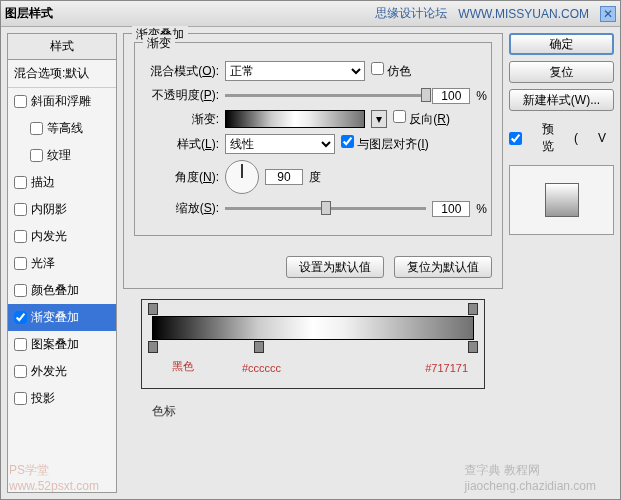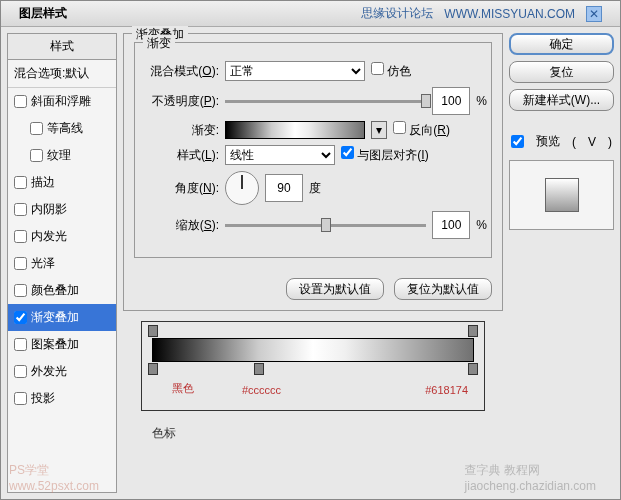--- a/index.html
+++ b/index.html
@@ -1,51 +1,51 @@
 <!DOCTYPE html>
 <html><head>
 <meta charset="utf-8">
 <style>
 *{box-sizing:border-box;margin:0;padding:0;font-family:"Microsoft YaHei",Arial,sans-serif;font-size:12px}
 body{background:#e8e8e8;width:621px;height:500px;overflow:hidden}
 .dialog{background:#e8e8e8;border:1px solid #888;width:621px;height:500px;position:relative}
-.titlebar{background:linear-gradient(#f0f0f0,#d8d8d8);height:26px;display:flex;align-items:center;justify-content:space-between;padding:0 18px;border-bottom:1px solid #aaa}
+.titlebar{background:linear-gradient(#f0f0f0,#d8d8d8);height:26px;display:flex;align-items:center;justify-content:space-between;padding:0 4px;border-bottom:1px solid #aaa}
 .titlebar .title{font-weight:bold}
 .titlebar .right{display:flex;align-items:center;gap:11px;color:#315f9b;font-size:11px}
 .titlebar .close{width:16px;height:16px;background:#a0c4f0;border:1px solid #5a8cc8;display:flex;align-items:center;justify-content:center;color:#2a5a9a;cursor:pointer}
 .body{display:flex;height:calc(100% - 26px);padding:6px;gap:6px}
 .styles-panel{width:110px;border:1px solid #999;background:#f4f4f4;display:flex;flex-direction:column}
 .styles-panel .hdr{background:#e8e8e8;border-bottom:1px solid #999;padding:4px 6px;text-align:center}
 .styles-panel .blend-opt{padding:5px 6px;border-bottom:1px solid #ccc;cursor:pointer}
 .styles-panel .item{display:flex;align-items:center;gap:4px;padding:5px 6px;cursor:pointer}
 .styles-panel .item.sub{padding-left:22px}
 .styles-panel .item.selected{background:#3875d7;color:#fff}
 .styles-panel input[type=checkbox]{margin:0}
 .main{flex:1;position:relative}
 .group{border:1px solid #999;padding:8px 10px 10px;margin-bottom:8px;position:relative}
 .group .legend{position:absolute;top:-8px;left:8px;background:#e8e8e8;padding:0 4px}
 .inner-group{border:1px solid #999;padding:12px 4px 12px;margin-top:0;position:relative}
 .inner-group .legend{position:absolute;top:-8px;left:8px;background:#e8e8e8;padding:0 4px}
 .row{display:flex;align-items:center;margin:6px 0;gap:6px}
 .row .lbl{width:80px;text-align:right}
 .row .u{text-decoration:underline}
 select{height:20px;border:1px solid #888;background:#fff}
-input[type=text]{height:28px;border:1px solid #888;background:#fff;text-align:center;width:38px}
+input[type=text]{height:16px;border:1px solid #888;background:#fff;text-align:center;width:38px}
 .slider{height:3px;background:#999;flex:1;position:relative;min-width:100px}
 .slider .thumb{position:absolute;width:10px;height:14px;background:#d0d0d0;border:1px solid #666;top:-6px;transform:translateX(-50%)}
 .grad-swatch{height:18px;width:140px;border:1px solid #000;background:linear-gradient(to right,#000 0%,#ccc 33%,#fff 50%,#eee 60%,#717171 100%);cursor:pointer}
 .drop-btn{width:16px;height:18px;border:1px solid #666;background:#e0e0e0;display:flex;align-items:center;justify-content:center;cursor:pointer}
 .angle-dial{width:34px;height:34px;border:1px solid #888;border-radius:50%;background:#f8f8f8;position:relative}
 .angle-dial::after{content:"";position:absolute;width:2px;height:14px;background:#333;left:50%;top:3px;transform-origin:bottom;transform:translateX(-50%)}
-.btn{height:22px;border:1px solid #888;background:linear-gradient(#fff,#ddd);border-radius:8px;padding:0 12px;cursor:pointer}
+.btn{height:22px;border:1px solid #888;background:linear-gradient(#fff,#ddd);border-radius:3px;padding:0 12px;cursor:pointer}
 .defaults-row{display:flex;gap:10px;justify-content:flex-end;margin-top:20px}
 .right-panel{width:105px;display:flex;flex-direction:column;gap:6px;align-items:stretch}
 .right-panel .btn{width:100%}
 .btn.primary{border:2px solid #5a8cc8}
-.preview-chk{display:flex;align-items:center;gap:12px;justify-content:center;margin-top:16px}
+.preview-chk{display:flex;align-items:center;gap:20px;margin-top:4px}
 .preview-box{height:70px;border:1px solid #999;background:#f4f4f4;display:flex;align-items:center;justify-content:center;margin-top:4px}
 .preview-swatch{width:34px;height:34px;background:linear-gradient(#fff,#999);border:1px solid #666}
 .grad-editor{border:1px solid #333;height:90px;margin:10px 18px 0;position:relative;padding:16px 10px 0}
 .grad-bar{height:24px;border:1px solid #000;background:linear-gradient(to right,#000 0%,#ccc 33%,#fff 50%,#f0f0f0 60%,#717171 100%);position:relative}
 .stop{position:absolute;width:10px;height:12px;background:#888;border:1px solid #333;bottom:-14px;transform:translateX(-50%)}
 .stop.top{top:-14px;bottom:auto}
 .ann{position:absolute;color:#b33;font-size:11px}
 .swatch-lbl{position:absolute;left:10px;bottom:-32px;color:#333}
 .watermark{position:absolute;font-size:11px;opacity:.5}
 .wm1{left:8px;bottom:6px;color:#c87}
@@ -178,21 +178,21 @@
       <div class="grad-editor">
         <div class="grad-bar">
           <div class="stop top" style="left:0%"></div>
           <div class="stop top" style="left:100%"></div>
           <div class="stop" style="left:0%"></div>
           <div class="stop" style="left:33%"></div>
           <div class="stop" style="left:100%"></div>
         </div>
         <span class="ann" style="left:30px;bottom:14px">黑色</span>
         <span class="ann" style="left:100px;bottom:14px">#cccccc</span>
-        <span class="ann" style="right:16px;bottom:14px">#618174</span>
+        <span class="ann" style="right:16px;bottom:14px">#717171</span>
         <span class="swatch-lbl">色标</span>
       </div>
     </div>
 
     <div class="right-panel">
       <button class="btn primary">确定</button>
       <button class="btn">复位</button>
       <button class="btn"><span>新建样式</span>(<span class="u">W</span>)...</button>
       <label class="preview-chk"><input type="checkbox" checked="" style=""> <span>预览</span>(<span class="u">V</span>)</label>
       <div class="preview-box">

